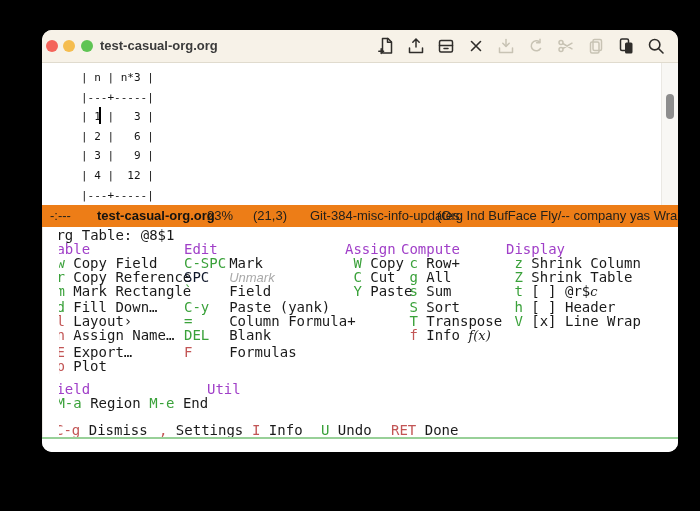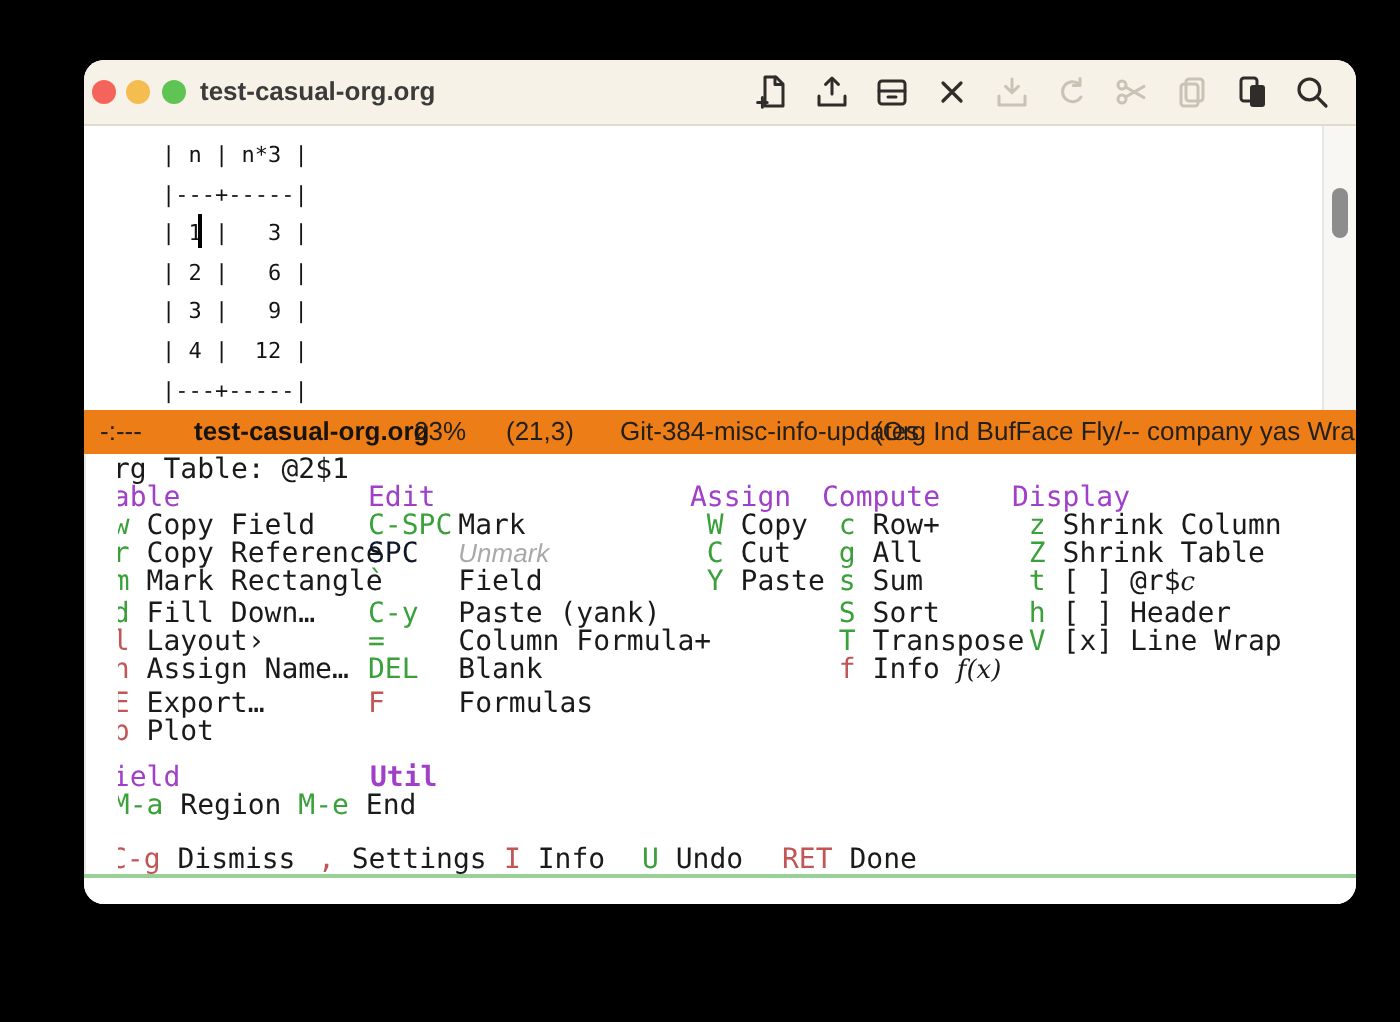--- a/index.html
+++ b/index.html
@@ -45,36 +45,36 @@
   .ml-pos{left:211px;}
   .ml-vc{left:268px;}
   .ml-modes{left:395px;}
 
   
   .menu{position:absolute;top:197px;left:0;right:16px;height:212px;background:#fff;
     font-family:"DejaVu Sans Mono",monospace;font-size:14px;line-height:14px;color:#1a1a1a;}
   .m-title{position:absolute;left:6px;top:1px;white-space:pre;}
   .m-title .cursorblock{background:#000;color:#fff;}
   .mcol{position:absolute;top:15px;white-space:pre;}
-  .mcol-0{left:6px;}.mcol-1{left:142px;}.mcol-2{left:303px;}.mcol-3{left:369px;}.mcol-4{left:464px;}
+  .mcol-0{left:6px;}.mcol-1{left:142px;}.mcol-2{left:303px;}.mcol-3{left:359px;}.mcol-4{left:464px;}
   .mhead{color:#a03fc8;height:14px;}
   .mrow{height:14px;}
   .mcol>div:nth-child(5){margin-top:2px;}
   .mcol>div:nth-child(8){margin-top:3px;}
   .mkey{display:inline-block;padding-left:1ch;width:1ch;white-space:pre;}
   .mcol-1 .mkey{padding-left:0;width:5ch;}
   .mdesc{margin-left:1ch;}
   .mcol-1 .mdesc{margin-left:3px;}
   .kc-green{color:#3aa13a;}
   .kc-red{color:#c25555;}
   .kc-dim{color:#0f172a;}
   .dim-italic{color:#a9a9a9;font-style:italic;font-family:"Liberation Sans",sans-serif;font-size:13px;}
   .math-italic{font-style:italic;font-family:"DejaVu Serif",serif;font-size:13px;}
   .fcol{position:absolute;top:155px;white-space:pre;}
-  .fcol-0{left:6px;}.fcol-1{left:143px;font-weight:bold;}
+  .fcol-0{left:6px;}.fcol-1{left:165px;}
   .finline{padding-left:1ch;height:14px;}
   .mfooter{position:absolute;top:196px;left:0;right:0;height:14px;}
   .fitem{position:absolute;top:0;white-space:pre;}
   .fitem-0{left:13px;}.fitem-1{left:117px;}.fitem-2{left:210px;}.fitem-3{left:279px;}.fitem-4{left:349px;}
 
   .greenline{position:absolute;top:407px;left:0;right:0;height:2px;background:#98d098;}
   .echo{position:absolute;top:409px;left:0;right:0;bottom:0;background:#fff;}
 </style>
 </head>
 <body>
@@ -173,21 +173,21 @@
     <div class="modeline">
       <span class="ml-prefix">-:---</span>
       <span class="ml-name">test-casual-org.org</span>
       <span class="ml-pct">23%</span>
       <span class="ml-pos">(21,3)</span>
       <span class="ml-vc">Git-384-misc-info-updates</span>
       <span class="ml-modes">(Org Ind BufFace Fly/-- company yas Wrap</span>
     </div>
 
     <div class="menu">
-      <div class="m-title"><span class="cursorblock">O</span><span>rg Table: @2$1</span></div>
+      <div class="m-title"><span class="cursorblock">O</span><span>rg Table: @8$1</span></div>
       <div id="menu-sec1">
           <div class="mcol mcol-0"><div class="mhead">Table</div><div class="mrow"><span class="mkey kc-green">w</span><span class="mdesc"><span>Copy Field</span></span></div><div class="mrow"><span class="mkey kc-green">r</span><span class="mdesc"><span>Copy Reference</span></span></div><div class="mrow"><span class="mkey kc-green">m</span><span class="mdesc"><span>Mark Rectangle</span></span></div><div class="mrow"><span class="mkey kc-green">d</span><span class="mdesc"><span>Fill Down…</span></span></div><div class="mrow"><span class="mkey kc-red">l</span><span class="mdesc"><span>Layout›</span></span></div><div class="mrow"><span class="mkey kc-red">n</span><span class="mdesc"><span>Assign Name…</span></span></div><div class="mrow"><span class="mkey kc-red">E</span><span class="mdesc"><span>Export…</span></span></div><div class="mrow"><span class="mkey kc-red">p</span><span class="mdesc"><span>Plot</span></span></div></div>
           <div class="mcol mcol-1"><div class="mhead">Edit</div><div class="mrow"><span class="mkey kc-green">C-SPC</span><span class="mdesc"><span>Mark</span></span></div><div class="mrow"><span class="mkey kc-dim">SPC</span><span class="mdesc"><span class="dim-italic">Unmark</span></span></div><div class="mrow"><span class="mkey kc-green">`</span><span class="mdesc"><span>Field</span></span></div><div class="mrow"><span class="mkey kc-green">C-y</span><span class="mdesc"><span>Paste (yank)</span></span></div><div class="mrow"><span class="mkey kc-green">=</span><span class="mdesc"><span>Column Formula+</span></span></div><div class="mrow"><span class="mkey kc-green">DEL</span><span class="mdesc"><span>Blank</span></span></div><div class="mrow"><span class="mkey kc-red">F</span><span class="mdesc"><span>Formulas</span></span></div></div>
           <div class="mcol mcol-2"><div class="mhead">Assign</div><div class="mrow"><span class="mkey kc-green">W</span><span class="mdesc"><span>Copy</span></span></div><div class="mrow"><span class="mkey kc-green">C</span><span class="mdesc"><span>Cut</span></span></div><div class="mrow"><span class="mkey kc-green">Y</span><span class="mdesc"><span>Paste</span></span></div></div>
           <div class="mcol mcol-3"><div class="mhead">Compute</div><div class="mrow"><span class="mkey kc-green">c</span><span class="mdesc"><span>Row+</span></span></div><div class="mrow"><span class="mkey kc-green">g</span><span class="mdesc"><span>All</span></span></div><div class="mrow"><span class="mkey kc-green">s</span><span class="mdesc"><span>Sum</span></span></div><div class="mrow"><span class="mkey kc-green">S</span><span class="mdesc"><span>Sort</span></span></div><div class="mrow"><span class="mkey kc-green">T</span><span class="mdesc"><span>Transpose</span></span></div><div class="mrow"><span class="mkey kc-red">f</span><span class="mdesc"><span>Info </span><span class="math-italic">f(x)</span></span></div></div>
           <div class="mcol mcol-4"><div class="mhead">Display</div><div class="mrow"><span class="mkey kc-green">z</span><span class="mdesc"><span>Shrink Column</span></span></div><div class="mrow"><span class="mkey kc-green">Z</span><span class="mdesc"><span>Shrink Table</span></span></div><div class="mrow"><span class="mkey kc-green">t</span><span class="mdesc"><span>[ ] @r$</span><span class="math-italic">c</span></span></div><div class="mrow"><span class="mkey kc-green">h</span><span class="mdesc"><span>[ ] Header</span></span></div><div class="mrow"><span class="mkey kc-green">V</span><span class="mdesc"><span>[x] Line Wrap</span></span></div></div>
         </div>
       <div id="menu-sec2">
           <div class="fcol fcol-0"><div class="mhead">Field</div><div class="finline"><span class="kc-green">M-a</span><span> </span><span>Region</span><span> </span><span class="kc-green">M-e</span><span> </span><span>End</span></div></div>
           <div class="fcol fcol-1"><div class="mhead">Util</div></div>

